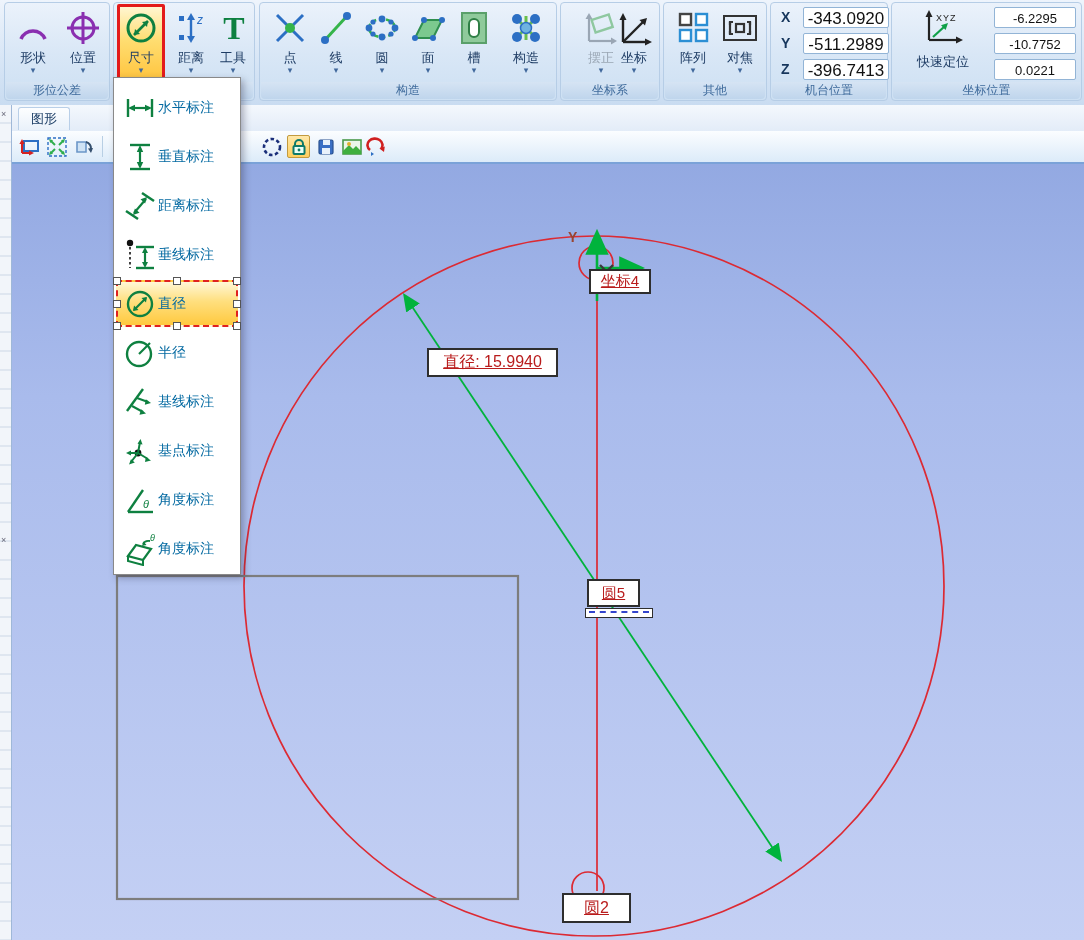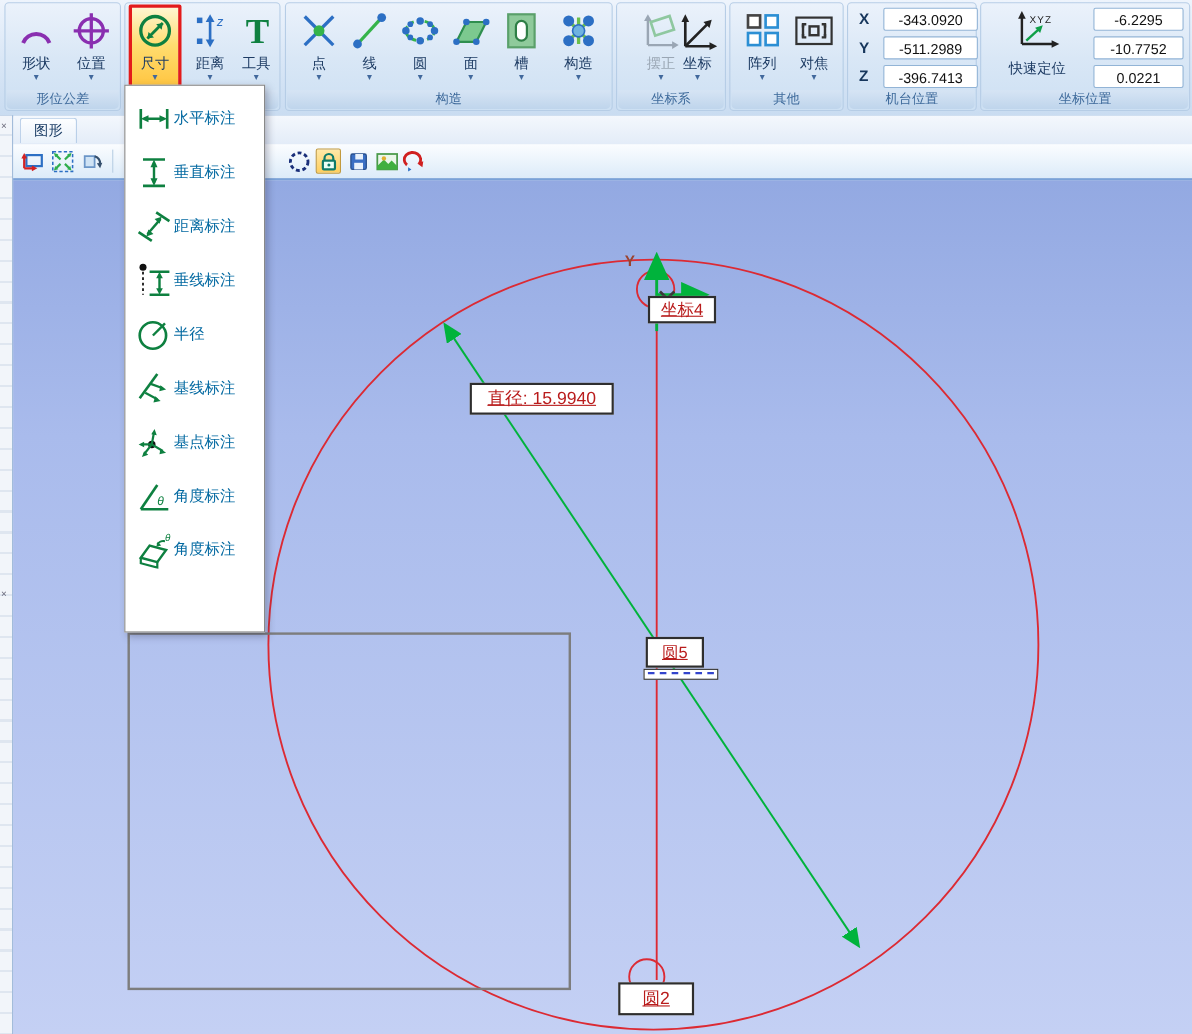--- a/index.html
+++ b/index.html
@@ -19,21 +19,21 @@
         font-size:13px;cursor:default;}
   .rbtn .ricon{display:block;height:42px;margin-top:1px;}
   .rbtn .rlabel{display:block;height:16px;line-height:16px;white-space:nowrap;}
   .rbtn .rarrow{display:block;font-size:9px;line-height:9px;color:#41689c;}
   .rbtn.disabled{color:#9aa6b4;}
   .rbtn.sel{top:1px;height:81px;border:3px solid #e31b1b;box-sizing:border-box;
         background:linear-gradient(180deg,#fff6d1,#ffdd70 45%,#ffc33c);border-radius:2px;}
   .mrow{position:absolute;height:22px;}
   .mrow .axis{position:absolute;left:0;top:2px;font-size:14px;font-weight:bold;color:#16365c;}
   .mrow .val{position:absolute;left:22px;top:0;width:86px;height:21px;line-height:21px;
-        background:#fff;border:1px solid #92b4d6;border-radius:2px;font-size:13px;color:#111;
+        background:#fff;border:1px solid #92b4d6;border-radius:2px;font-size:17px;color:#111;
         text-align:center;box-sizing:border-box;}
   .qrow{position:absolute;left:102px;width:82px;height:21px;line-height:21px;background:#fff;
         border:1px solid #92b4d6;border-radius:2px;font-size:13px;color:#111;text-align:center;
         box-sizing:border-box;}
   .qbtn{position:absolute;left:4px;top:3px;width:94px;height:76px;text-align:center;
         font-size:13px;color:#1e3c64;}
 
   
   .tabbar{position:absolute;left:12px;top:105px;width:1072px;height:26px;
         background:linear-gradient(180deg,#f4f8fd,#e3ecf8);border-bottom:1px solid #c2d4ea;}
@@ -488,20 +488,40 @@
           <line x1="13" y1="9" x2="31" y2="9" stroke="#0e8040" stroke-width="2.4"></line>
           <line x1="13" y1="30" x2="31" y2="30" stroke="#0e8040" stroke-width="2.4"></line>
           <line x1="22" y1="12" x2="22" y2="27" stroke="#0e8040" stroke-width="2.2"></line>
           <path d="M22 9 l-3 6 6 0 z" fill="#0e8040"></path>
           <path d="M22 30 l-3 -6 6 0 z" fill="#0e8040"></path>
         </svg>
       </span>
       <span class="mlabel">垂线标注</span>
     </div>
 
+    <div class="mitem">
+      <div class="sel-bg"></div>
+      <span class="hdl h-tl"></span>
+        <span class="hdl h-tc"></span>
+        <span class="hdl h-tr"></span>
+      <span class="hdl h-ml"></span>
+        <span class="hdl h-mr"></span>
+      <span class="hdl h-bl"></span>
+        <span class="hdl h-bc"></span>
+        <span class="hdl h-br"></span>
+      <span class="micon">
+        <svg width="34" height="34" viewBox="0 0 34 34">
+          <circle cx="17" cy="17" r="12" fill="none" stroke="#0e8040" stroke-width="2.4"></circle>
+          <line x1="11" y1="23" x2="23" y2="11" stroke="#0e8040" stroke-width="2.2"></line>
+          <path d="M24 10 l-5.5 1 4.5 4.5 z" fill="#0e8040"></path>
+          <path d="M10 24 l5.5 -1 -4.5 -4.5 z" fill="#0e8040"></path>
+        </svg>
+      </span>
+      <span class="mlabel">直径</span>
+    </div>
 
     <div class="mitem">
       <span class="micon">
         <svg width="34" height="34" viewBox="0 0 34 34">
           <circle cx="16" cy="18" r="12" fill="none" stroke="#0e8040" stroke-width="2.4"></circle>
           <line x1="16" y1="18" x2="27" y2="7" stroke="#0e8040" stroke-width="2.2"></line>
         </svg>
       </span>
       <span class="mlabel">半径</span>
     </div>

